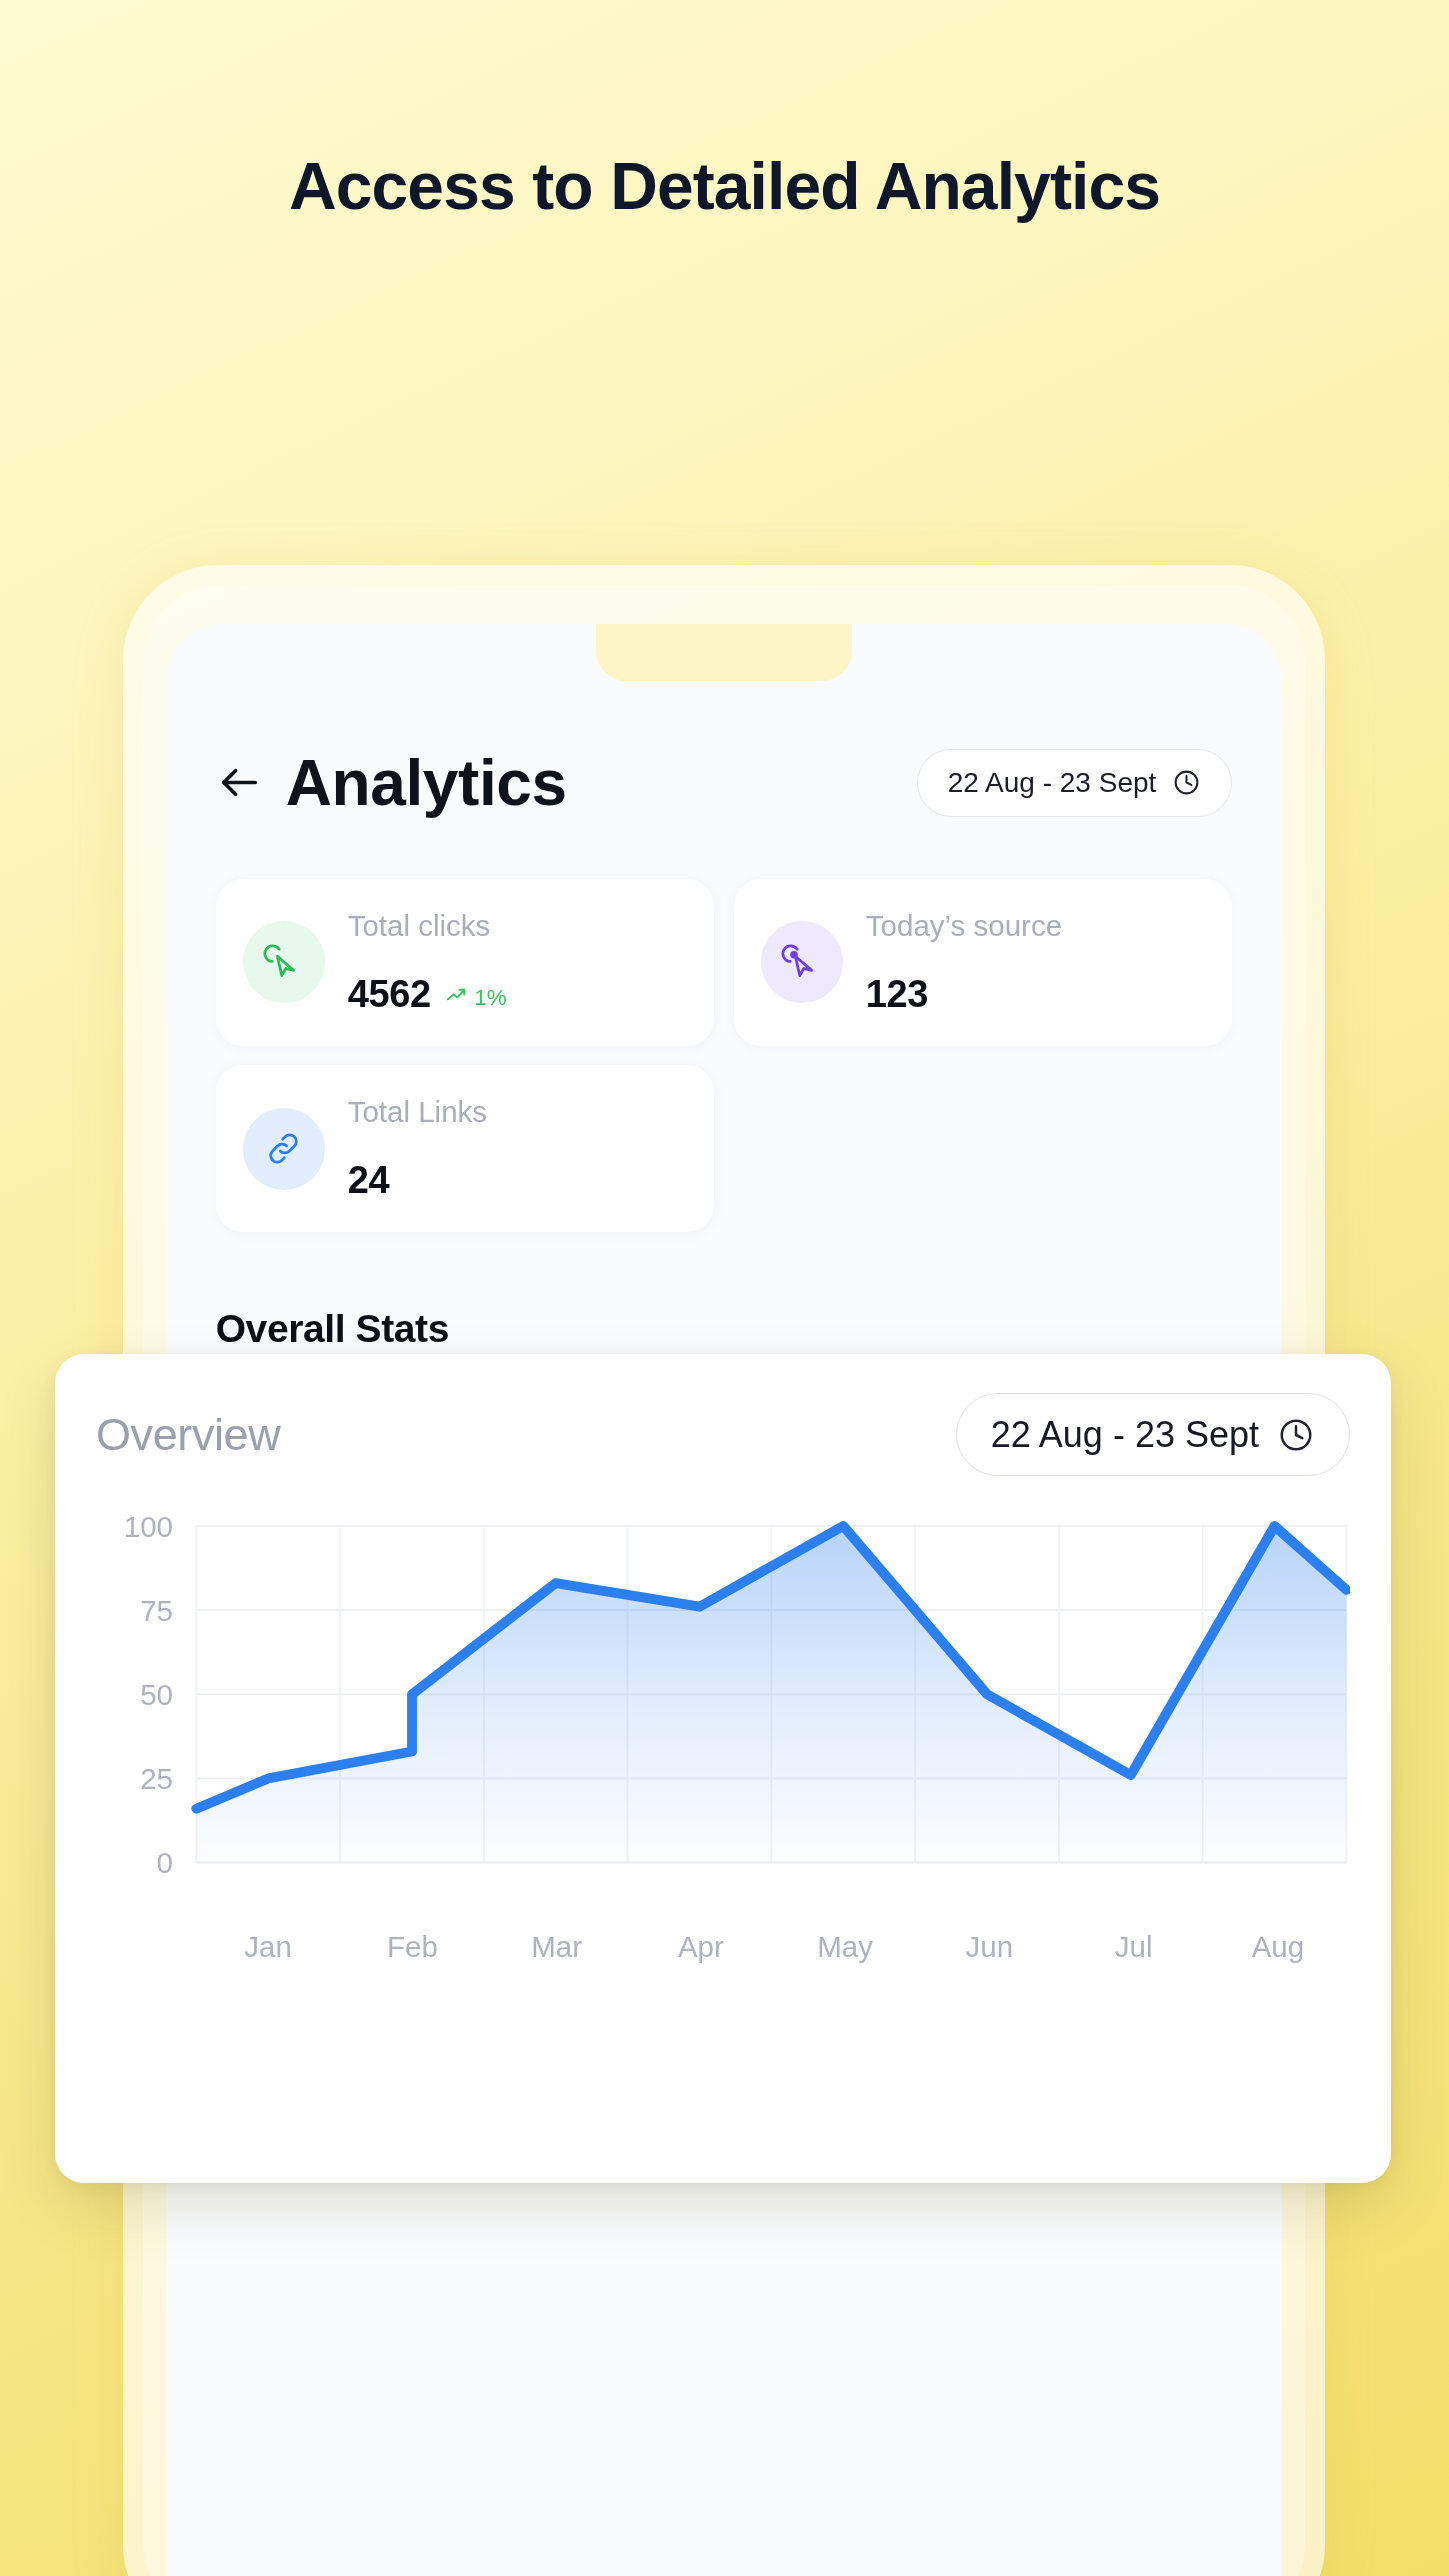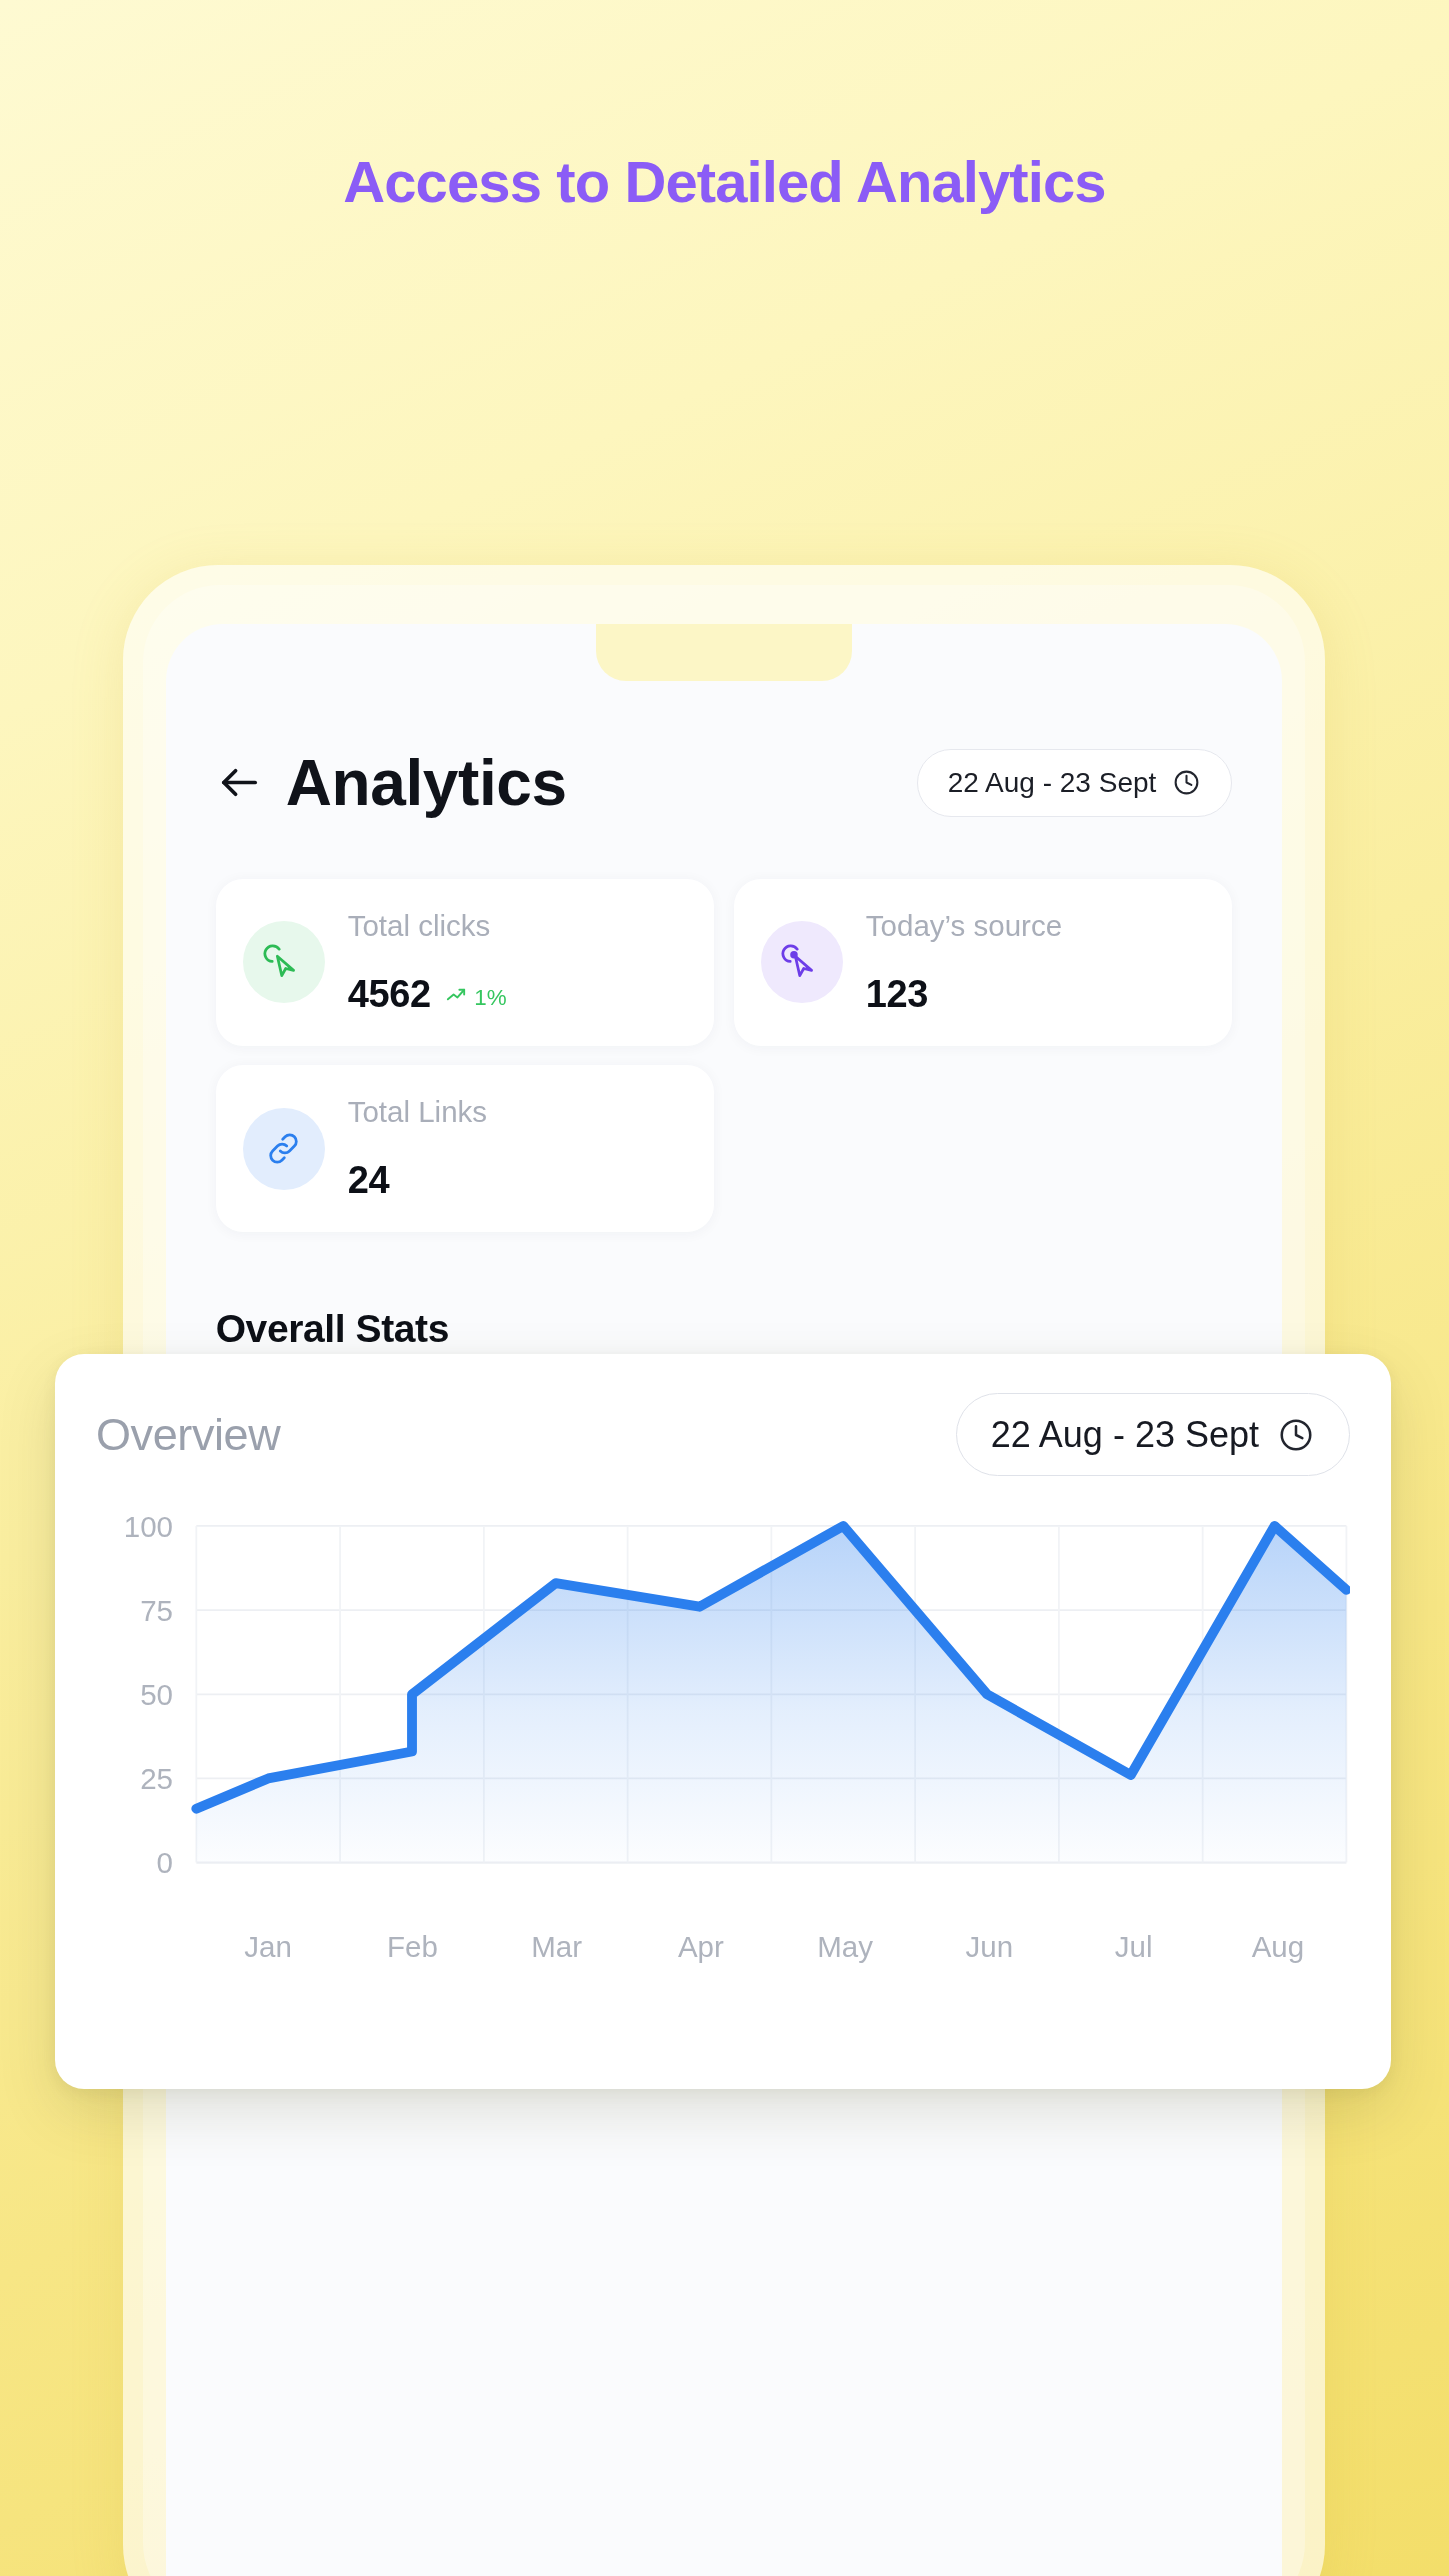--- a/index.html
+++ b/index.html
@@ -8,22 +8,22 @@
     font-family: "Liberation Sans", sans-serif;
     background: linear-gradient(155deg, #FEFAD2 0%, #FDF6BE 22%, #FAEE9F 48%, #F7E685 70%, #F3DE6A 100%);
     position: relative;
   }
 
   
   .headline {
     position:absolute;
     top:150px; left:0; right:0;
     text-align:center;
-    color:#8b5cf6;
-    font-size:58px;
+    color:#0f172a;
+    font-size:66px;
     font-weight:700;
     line-height:1.12;
     letter-spacing:-0.9px;
     padding:0 134px;
   }
 
   
   .phone {
     position:absolute;
     left:123px; top:565px;
@@ -137,21 +137,21 @@
     display:flex; align-items:center; gap:6.3px;
     font-size:22.4px;
     color:#35C65F;
     white-space:nowrap;
   }
 
   
   .overview-card {
     position:absolute;
     left:55px; top:1354px;
-    width:1336px; height:735px;
+    width:1336px; height:829px;
     background:#FFFFFF;
     border-radius:29px;
     box-shadow:0 23px 57px rgba(90,85,40,0.16), 0 3.6px 14.3px rgba(90,85,40,0.08);
     padding:39px 41px 27px 41px;
     z-index:40;
   }
   .ov-head {
     display:flex;
     align-items:center;
     justify-content:space-between;

